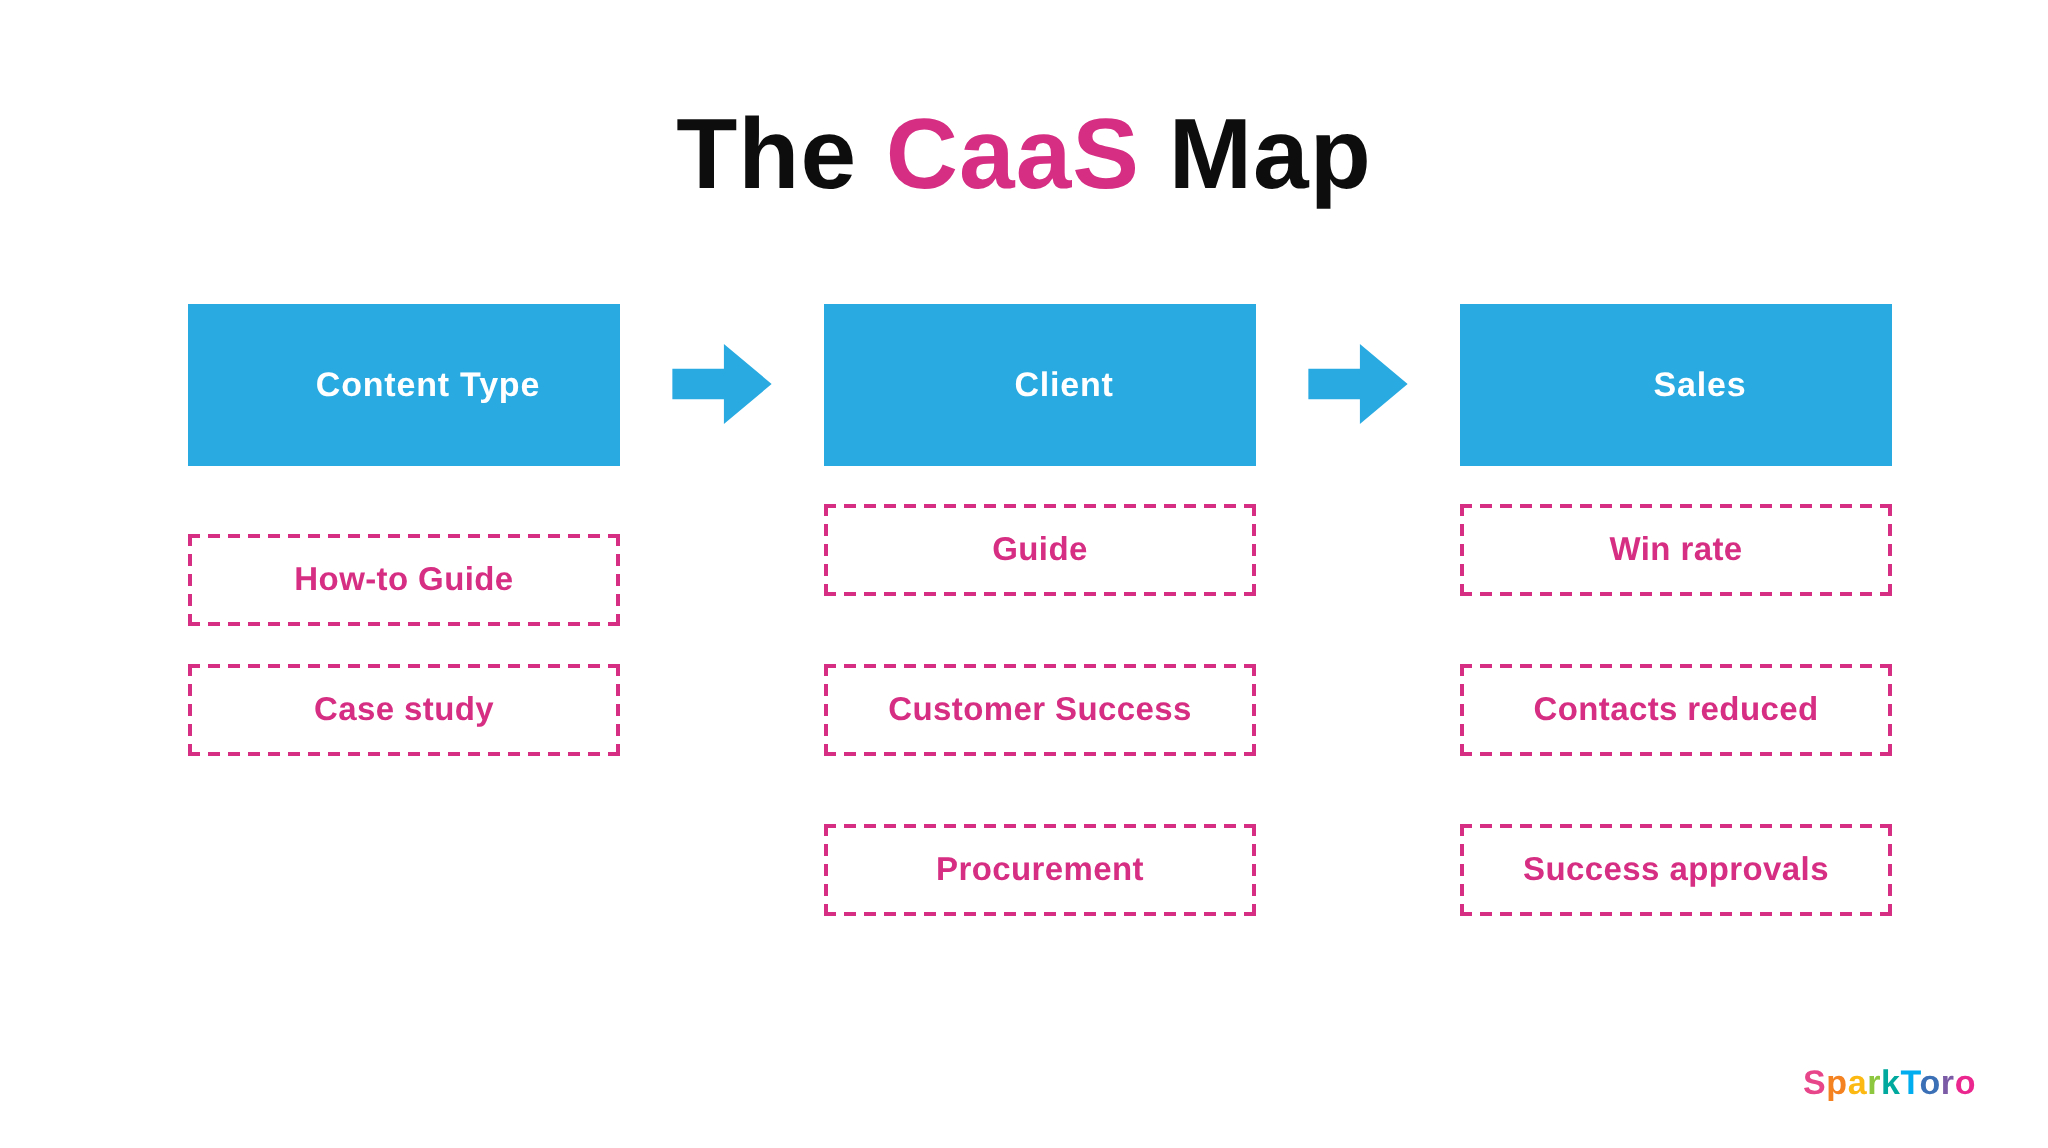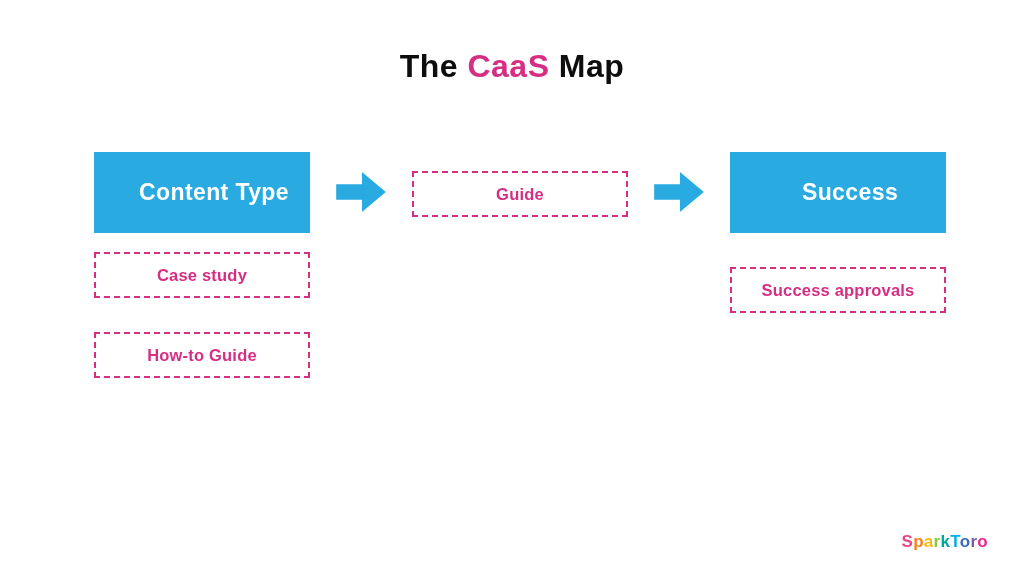--- a/index.html
+++ b/index.html
@@ -11,40 +11,40 @@
     overflow: hidden;
     --pink: #d62e82;
     --blue: #29abe2;
   }
   .title {
     position: absolute;
     top: 48px;
     left: 0;
     width: 100%;
     text-align: center;
-    font-size: 32px;
+    font-size: 50px;
     font-weight: 800;
     color: #0d0d0d;
     letter-spacing: 0.5px;
   }
   .title .hl { color: var(--pink); }
 
   .map {
     position: absolute;
     top: 152px;
     left: 94px;
     display: flex;
     align-items: flex-start;
   }
   .col { width: 216px; display: flex; flex-direction: column; }
   .hdr {
     height: 81px;
     background: var(--blue);
     color: #ffffff;
-    font-size: 23px;
+    font-size: 17px;
     font-weight: 700;
     display: flex;
     align-items: center;
     justify-content: center;
     letter-spacing: 0.4px;
     padding-left: 24px;
   }
   .item {
     height: 46px;
     margin-top: 34px;
@@ -79,40 +79,45 @@
 </style>
 </head>
 <body style="--pink: #d62e82; --blue: #29abe2;">
 
 <h1 class="title"><span>The </span><span class="hl">CaaS</span><span> Map</span></h1>
 
 <div class="map">
 
   <div class="col">
     <div class="hdr">Content Type</div>
+    <div class="item">How-to Guide</div>
     <div class="item first">Case study</div>
-    <div class="item">How-to Guide</div>
   </div>
 
   <div class="gap">
     <svg class="arrow" viewBox="0 0 52 44" aria-hidden="true">
       <polygon points="0,14 27,14 27,1 52,22 27,43 27,30 0,30" fill="currentColor"></polygon>
     </svg>
   </div>
 
   <div class="col">
+    <div class="hdr">Client</div>
     <div class="item first">Guide</div>
+    <div class="item">Customer Success</div>
+    <div class="item">Procurement</div>
   </div>
 
   <div class="gap">
     <svg class="arrow" viewBox="0 0 52 44" aria-hidden="true">
       <polygon points="0,14 27,14 27,1 52,22 27,43 27,30 0,30" fill="currentColor"></polygon>
     </svg>
   </div>
 
   <div class="col">
-    <div class="hdr">Success</div>
+    <div class="hdr">Sales</div>
+    <div class="item first">Win rate</div>
+    <div class="item">Contacts reduced</div>
     <div class="item">Success approvals</div>
   </div>
 
 </div>
 
 <div class="logo"><span style="color: rgb(232, 70, 139);">S</span><span style="color: rgb(245, 130, 32);">p</span><span style="color: rgb(253, 185, 19);">a</span><span style="color: rgb(141, 198, 63);">r</span><span style="color: rgb(0, 169, 157);">k</span><span style="color: rgb(0, 174, 239);">T</span><span style="color: rgb(59, 111, 182);">o</span><span style="color: rgb(123, 90, 166);">r</span><span style="color: rgb(236, 38, 143);">o</span></div>
 
 </body></html>

